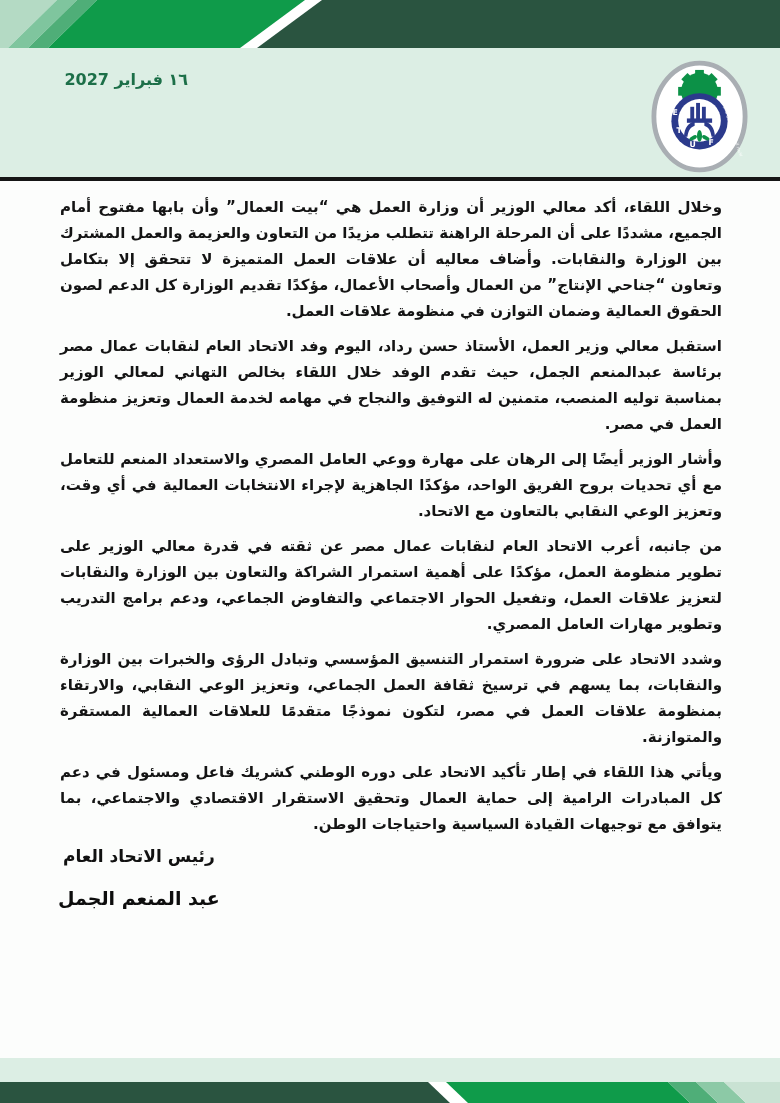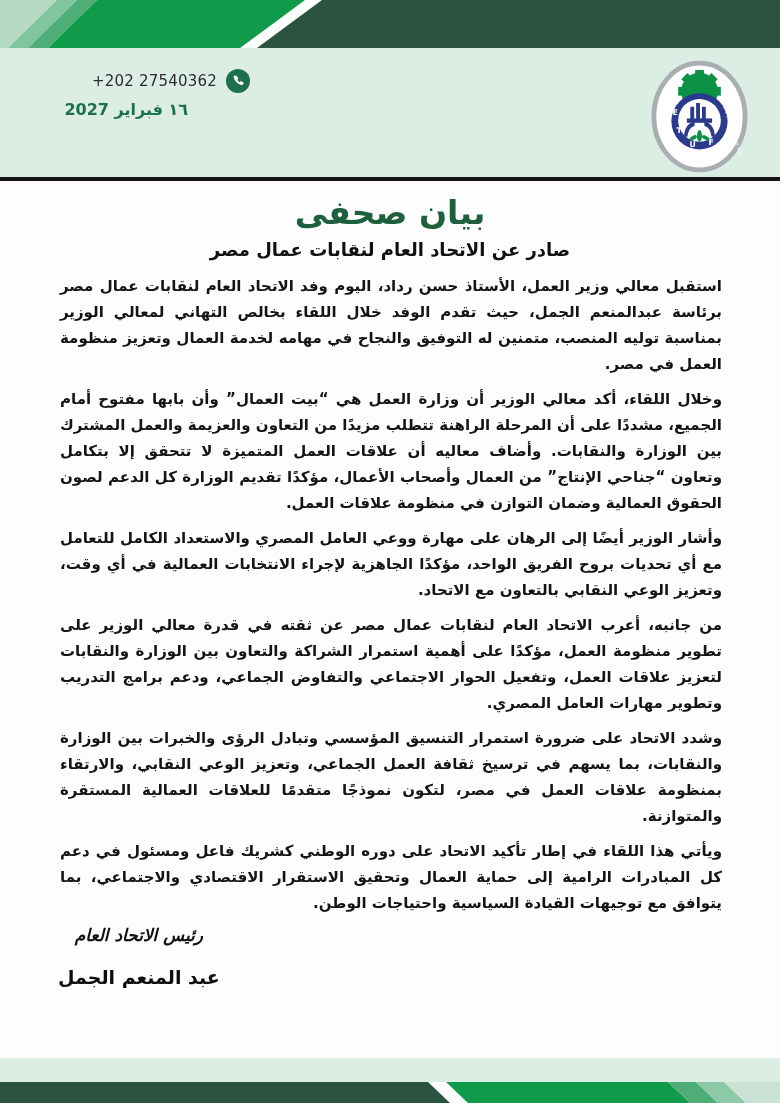--- a/index.html
+++ b/index.html
@@ -82,21 +82,20 @@
     text-align:justify;
     color:#141414;
     margin-bottom:9px;
   }
   
   .signature-area { direction:ltr; text-align:left; margin:2px 0 0 58px; }
   .signature { display:inline-block; text-align:center; direction:rtl; }
   .sig-role {
     font-size:17px;
     font-weight:700;
-    font-style:italic;
     color:#111111;
   }
   .sig-name {
     font-size:19px;
     font-weight:800;
     color:#0d0d0d;
     margin-top:21px;
   }
   
   .footer { position:absolute; left:0; bottom:0; width:780px; }
@@ -111,28 +110,20 @@
   <svg class="top-band" width="780" height="48" viewBox="0 0 780 48">
     <polygon points="0,0 57,0 8,48 0,48" fill="#b4dac4"></polygon>
     <polygon points="57,0 77,0 28,48 8,48" fill="#7fc59e"></polygon>
     <polygon points="77,0 97,0 48,48 28,48" fill="#4fae78"></polygon>
     <polygon points="97,0 305,0 240,48 48,48" fill="#0f9b4a"></polygon>
     <polygon points="322,0 780,0 780,48 257,48" fill="#2a5440"></polygon>
   </svg>
 
   <div class="header">
     <div class="contact-block">
-      <div class="contact-row">
-        <span class="contact-text">+202 27540362</span>
-        <span class="icon-circle">
-          <svg width="14" height="14" viewBox="0 0 18 18">
-              <path d="M5.8 2.6c.5-.5 1.4-.45 1.8.15l1.5 2.1c.35.5.3 1.15-.15 1.6l-.8.8c.55 1.3 1.85 2.6 3.15 3.15l.8-.8c.45-.45 1.1-.5 1.6-.15l2.1 1.5c.6.4.65 1.3.15 1.8l-1 1c-.5.5-1.25.7-1.95.45-2.3-.8-4.3-2.1-5.9-3.7-1.6-1.6-2.9-3.6-3.7-5.9-.25-.7-.05-1.45.45-1.95l.95-1.05z" fill="#ffffff"></path>
-            </svg>
-        </span>
-      </div>
       <div class="date-line">١٦ فبراير 2027</div>
     </div>
 
     <div class="logo-wrap">
       <svg width="97" height="113" viewBox="0 0 100 116">
         <ellipse cx="50" cy="58" rx="47" ry="55" fill="#ffffff" stroke="#a9aeb3" stroke-width="5"></ellipse>
         <g fill="#0c9147">
           <rect x="45.5" y="10" width="9" height="9" transform="rotate(0 50 32)"></rect>
           <rect x="45.5" y="10" width="9" height="9" transform="rotate(45 50 32)"></rect>
           <rect x="45.5" y="10" width="9" height="9" transform="rotate(90 50 32)"></rect>
@@ -160,28 +151,26 @@
           <text x="29" y="75">T</text>
           <text x="43" y="89">U</text>
           <text x="62" y="87">F</text>
         </g>
         <text x="75" y="48" fill="#ffffff" font-size="4.2" transform="rotate(72 75 48)">الاتحاد العام لنقابات عمال مصر</text>
       </svg>
     </div>
   </div>
 
   <div class="title-block">
-    <div class="doc-title">بيان صحفى</div>
-    <div class="doc-subtitle">صادر عن الاتحاد العام لنقابات عمال مصر</div>
   </div>
 
   <div class="press-body" id="press-body">
+      <p>وخلال اللقاء، أكد معالي الوزير أن وزارة العمل هي “بيت العمال” وأن بابها مفتوح أمام الجميع، مشددًا على أن المرحلة الراهنة تتطلب مزيدًا من التعاون والعزيمة والعمل المشترك بين الوزارة والنقابات. وأضاف معاليه أن علاقات العمل المتميزة لا تتحقق إلا بتكامل وتعاون “جناحي الإنتاج” من العمال وأصحاب الأعمال، مؤكدًا تقديم الوزارة كل الدعم لصون الحقوق العمالية وضمان التوازن في منظومة علاقات العمل.</p>
       <p>استقبل معالي وزير العمل، الأستاذ حسن رداد، اليوم وفد الاتحاد العام لنقابات عمال مصر برئاسة عبدالمنعم الجمل، حيث تقدم الوفد خلال اللقاء بخالص التهاني لمعالي الوزير بمناسبة توليه المنصب، متمنين له التوفيق والنجاح في مهامه لخدمة العمال وتعزيز منظومة العمل في مصر.</p>
-      <p>وخلال اللقاء، أكد معالي الوزير أن وزارة العمل هي “بيت العمال” وأن بابها مفتوح أمام الجميع، مشددًا على أن المرحلة الراهنة تتطلب مزيدًا من التعاون والعزيمة والعمل المشترك بين الوزارة والنقابات. وأضاف معاليه أن علاقات العمل المتميزة لا تتحقق إلا بتكامل وتعاون “جناحي الإنتاج” من العمال وأصحاب الأعمال، مؤكدًا تقديم الوزارة كل الدعم لصون الحقوق العمالية وضمان التوازن في منظومة علاقات العمل.</p>
-      <p>وأشار الوزير أيضًا إلى الرهان على مهارة ووعي العامل المصري والاستعداد الكامل للتعامل مع أي تحديات بروح الفريق الواحد، مؤكدًا الجاهزية لإجراء الانتخابات العمالية في أي وقت، وتعزيز الوعي النقابي بالتعاون مع الاتحاد.</p>
+      <p>وأشار الوزير أيضًا إلى الرهان على مهارة ووعي العامل المصري والاستعداد المنعم للتعامل مع أي تحديات بروح الفريق الواحد، مؤكدًا الجاهزية لإجراء الانتخابات العمالية في أي وقت، وتعزيز الوعي النقابي بالتعاون مع الاتحاد.</p>
       <p>من جانبه، أعرب الاتحاد العام لنقابات عمال مصر عن ثقته في قدرة معالي الوزير على تطوير منظومة العمل، مؤكدًا على أهمية استمرار الشراكة والتعاون بين الوزارة والنقابات لتعزيز علاقات العمل، وتفعيل الحوار الاجتماعي والتفاوض الجماعي، ودعم برامج التدريب وتطوير مهارات العامل المصري.</p>
       <p>وشدد الاتحاد على ضرورة استمرار التنسيق المؤسسي وتبادل الرؤى والخبرات بين الوزارة والنقابات، بما يسهم في ترسيخ ثقافة العمل الجماعي، وتعزيز الوعي النقابي، والارتقاء بمنظومة علاقات العمل في مصر، لتكون نموذجًا متقدمًا للعلاقات العمالية المستقرة والمتوازنة.</p>
       <p>ويأتي هذا اللقاء في إطار تأكيد الاتحاد على دوره الوطني كشريك فاعل ومسئول في دعم كل المبادرات الرامية إلى حماية العمال وتحقيق الاستقرار الاقتصادي والاجتماعي، بما يتوافق مع توجيهات القيادة السياسية واحتياجات الوطن.</p>
     </div>
 
   <div class="signature-area">
     <div class="signature">
       <div class="sig-role">رئيس الاتحاد العام</div>
       <div class="sig-name">عبد المنعم الجمل</div>
     </div>

